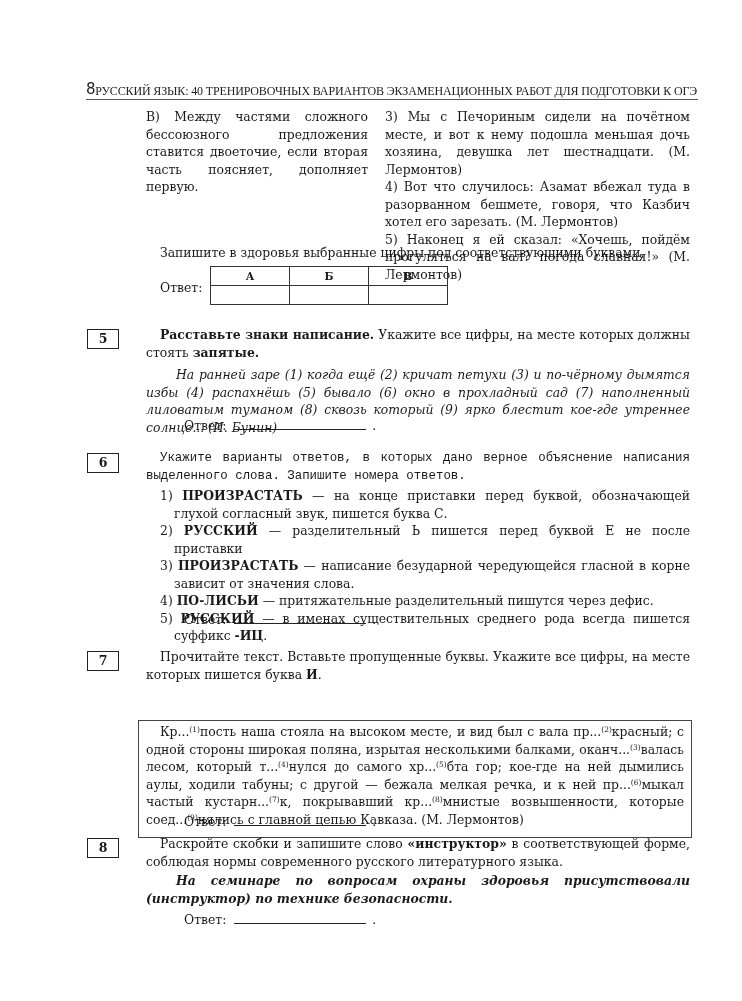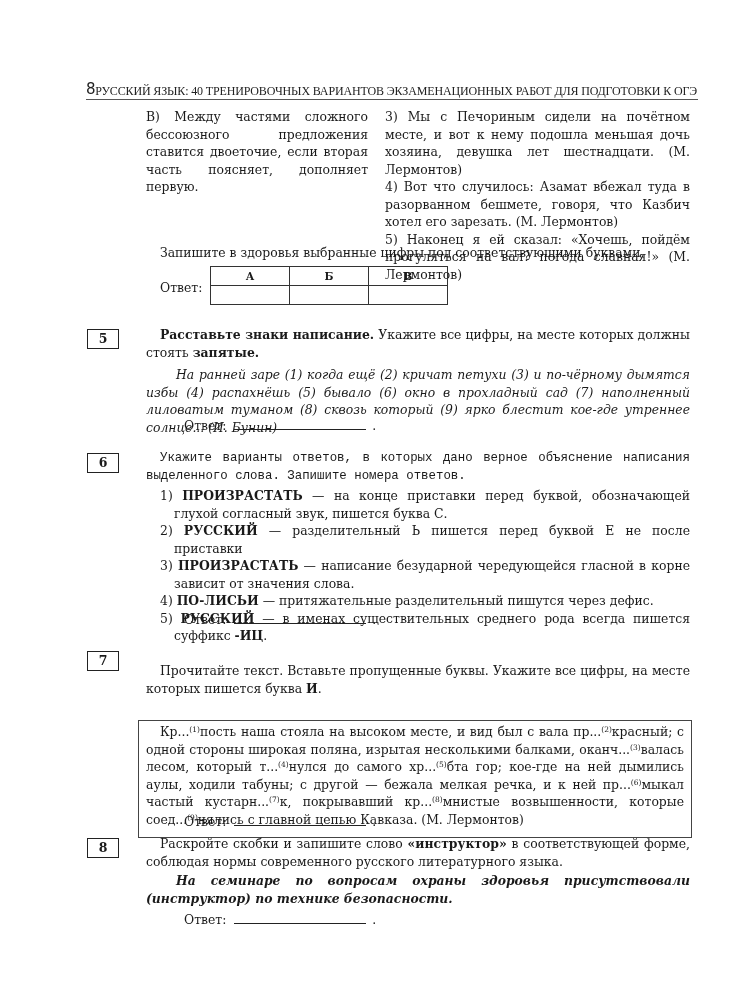--- a/index.html
+++ b/index.html
@@ -82,21 +82,21 @@
   <div class="list t" style="top:487px;">
     <div class="li"><span>1)</span> <b>ПРОИЗРАСТАТЬ</b><span> — на конце приставки перед буквой, обозначающей глухой согласный звук, пишется буква С.</span></div>
     <div class="li"><span>2)</span> <b>РУССКИЙ</b><span> — разделительный Ь пишется перед буквой Е не после приставки</span></div>
     <div class="li"><span>3)</span> <b>ПРОИЗРАСТАТЬ</b><span> — написание безударной чередующейся гласной в корне зависит от значения слова.</span></div>
     <div class="li"><span>4)</span> <b>ПО-ЛИСЬИ</b><span> — притяжательные разделительный пишутся через дефис.</span></div>
     <div class="li"><span>5)</span> <b>РУССКИЙ</b><span> — в именах существительных среднего рода всегда пишется суффикс </span><b>-ИЦ</b><span>.</span></div>
   </div>
   <div class="answer-line" style="top:611px;"><span>Ответ:</span><span class="blank"></span>.</div>
 
   <div class="qnum" style="top:651px;">7</div>
-  <div class="para t first" style="top:648px;margin-top:14px;"><span>Прочитайте текст. Вставьте пропущенные буквы. Укажите все цифры, на месте которых пишется буква </span><b>И</b><span>.</span></div>
+  <div class="para t first" style="top:648px;"><span>Прочитайте текст. Вставьте пропущенные буквы. Укажите все цифры, на месте которых пишется буква </span><b>И</b><span>.</span></div>
   <div class="textbox t first"><span>Кр...</span><sup>(1)</sup><span>пость наша стояла на высоком месте, и вид был с вала пр...</span><sup>(2)</sup><span>красный; с одной стороны широкая поляна, изрытая несколькими балками, оканч...</span><sup>(3)</sup><span>валась лесом, который т...</span><sup>(4)</sup><span>нулся до самого хр...</span><sup>(5)</sup><span>бта гор; кое-где на ней дымились аулы, ходили табуны; с другой — бежала мелкая речка, и к ней пр...</span><sup>(6)</sup><span>мыкал частый кустарн...</span><sup>(7)</sup><span>к, покрывавший кр...</span><sup>(8)</sup><span>мнистые возвышенности, которые соед...</span><sup>(9)</sup><span>нялись с главной цепью Кавказа. (М. Лермонтов)</span></div>
   <div class="answer-line" style="top:813px;"><span>Ответ:</span><span class="blank"></span>.</div>
 
   <div class="qnum" style="top:838px;">8</div>
   <div class="para t first" style="top:872px;"><b><i>На семинаре по вопросам охраны здоровья присутствовали (инструктор) по технике безопасности.</i></b></div>
   <div class="para t first" style="top:835px;"><span>Раскройте скобки и запишите слово </span><b>«инструктор»</b><span> в соответствующей форме, соблюдая нормы современного русского литературного языка.</span></div>
   <div class="answer-line" style="top:911px;"><span>Ответ:</span><span class="blank"></span>.</div>
 
 </div>
 

